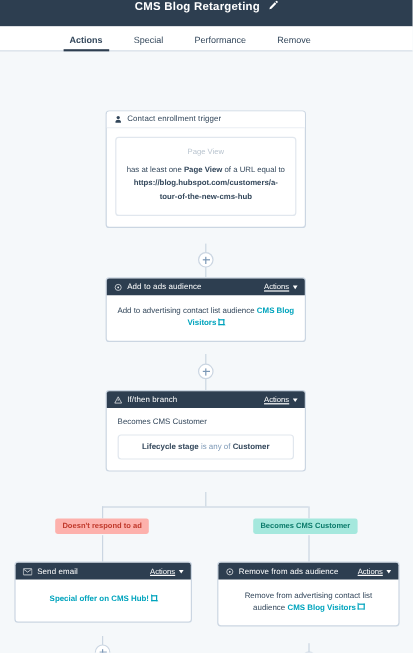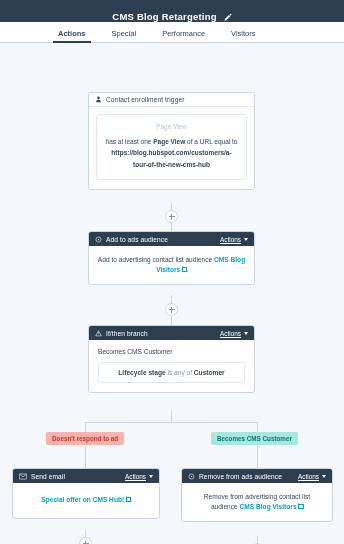--- a/index.html
+++ b/index.html
@@ -18,21 +18,21 @@
     height: 544px;
     background: #f5f8fa;
     overflow: hidden;
   }
 
   
   .topbar {
     height: 22px;
     background: #2d3e50;
     display: flex;
-    align-items: flex-end;
+    align-items: flex-start;
     justify-content: center;
     position: relative;
   }
   .topbar-title {
     color: #ffffff;
     font-size: 9.5px;
     font-weight: bold;
     letter-spacing: .2px;
   }
   .pencil-icon {
@@ -256,21 +256,21 @@
       <svg width="9" height="9" viewBox="0 0 16 16">
         <path d="M12.3 1.7a1.6 1.6 0 0 1 2.3 2.3l-.9.9-2.3-2.3.9-.9zM10.6 3.4l2.3 2.3-7.2 7.2-3 .7.7-3 7.2-7.2z" fill="#ffffff"></path>
       </svg>
     </span>
   </div>
 
   <div class="tabbar">
     <div class="tab active">Actions</div>
     <div class="tab">Special</div>
     <div class="tab">Performance</div>
-    <div class="tab">Visitors</div>
+    <div class="tab">Remove</div>
   </div>
 
   <div class="canvas">
 
     <div class="vline" style="left:171px; top:160px; height:28px;"></div>
     <div class="plus" style="left:165px; top:167px;"></div>
 
     <div class="vline" style="left:171px; top:252px; height:30px;"></div>
     <div class="plus" style="left:165px; top:260px;"></div>
 

